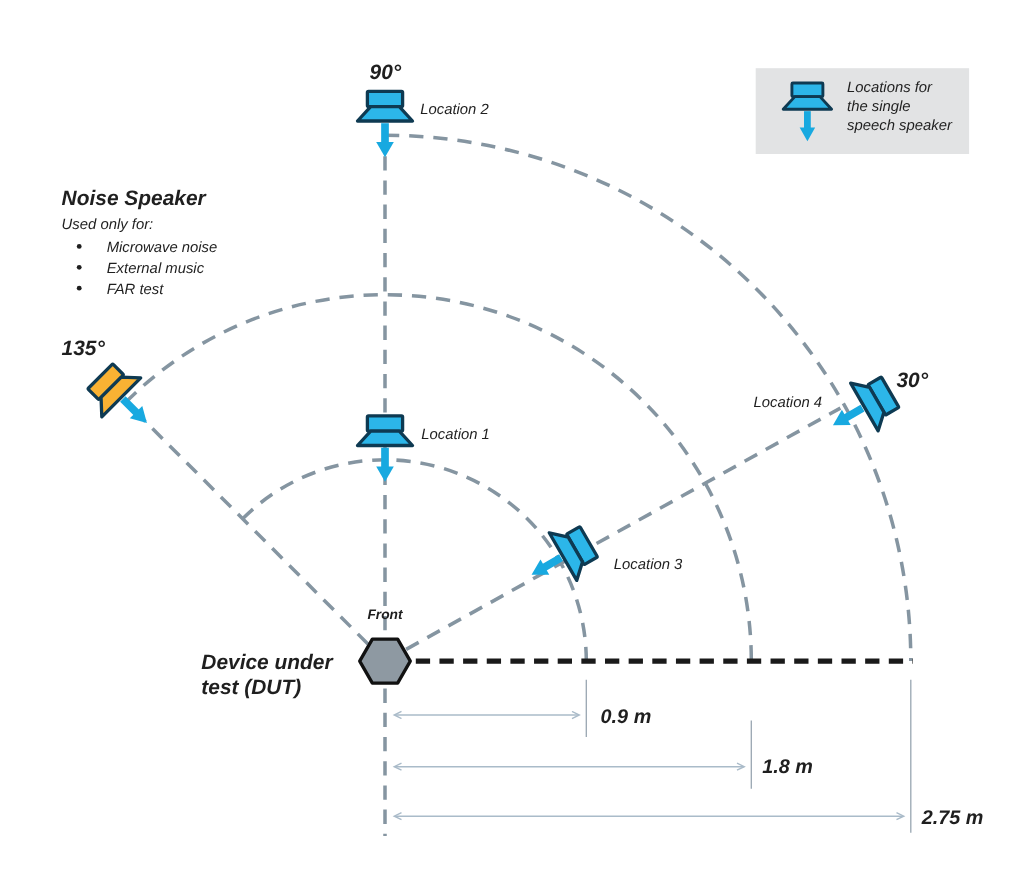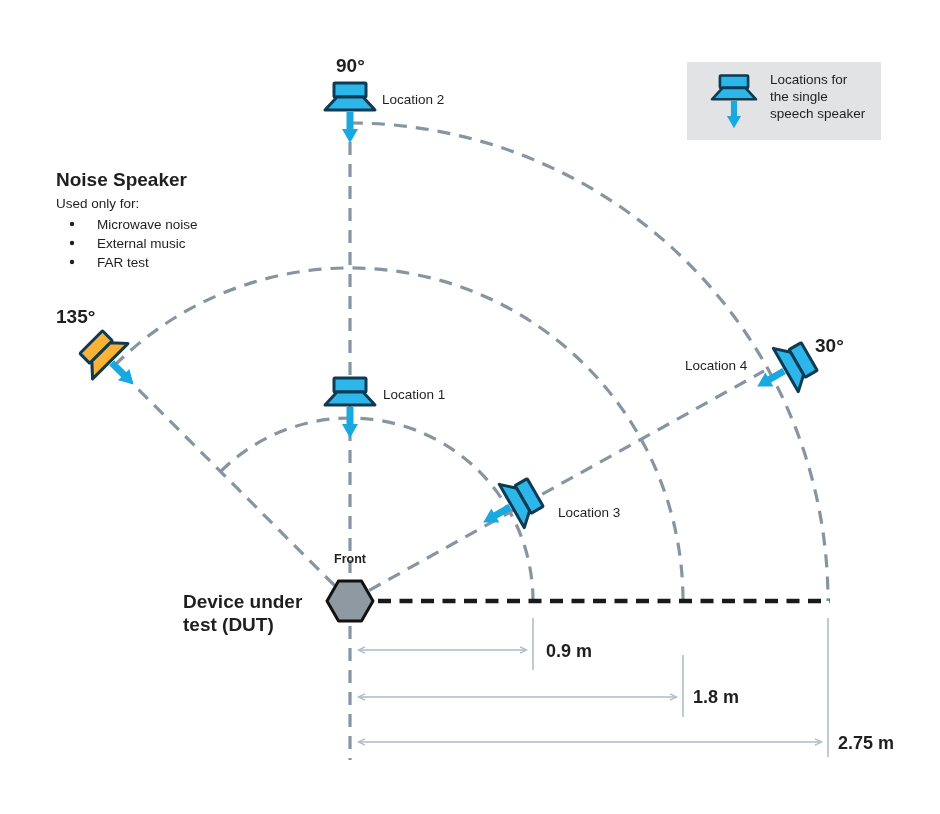--- a/index.html
+++ b/index.html
@@ -1,16 +1,16 @@
 <!DOCTYPE html>
 <html style="--speech-speaker-fill: #2cb6e9; --noise-speaker-fill: #f9b233; --speaker-outline: #0e3a52; --arrow-color: #18a9e0; --guide-dash: #8595a1; --reference-dash: #1a1a1a; --dut-fill: #8e99a2; --dut-outline: #111111; --legend-bg: #e2e3e4; --measure-line: #aabbc9; --tick-line: #9aa7b2; --text-color: #1f1f1f;"><head>
 <meta charset="utf-8">
 <style>
   html,body { margin:0; padding:0; background:#ffffff; }
-  .stage { position:relative; width:940px; height:814px; background:#fff; overflow:hidden; }
+  .stage { position:relative; width:940px; height:814px; background:#fff; overflow:hidden;font-style:italic; }
   svg { display:block; }
 
   .guide   { fill:none; stroke:var(--guide-dash); stroke-width:3.2; stroke-dasharray:13 9; }
   .refline { fill:none; stroke:var(--reference-dash); stroke-width:4.6; stroke-dasharray:13 8.5; }
   .tick    { stroke:var(--tick-line); stroke-width:1.2; }
   .meas    { stroke:var(--measure-line); stroke-width:1.4; fill:none; }
 
   .spk-body  { fill:currentColor; stroke:var(--speaker-outline); stroke-width:3; stroke-linejoin:round; }
   .spk-shaft { stroke:var(--arrow-color); stroke-width:7; fill:none; }
   .spk-head  { fill:var(--arrow-color); }

